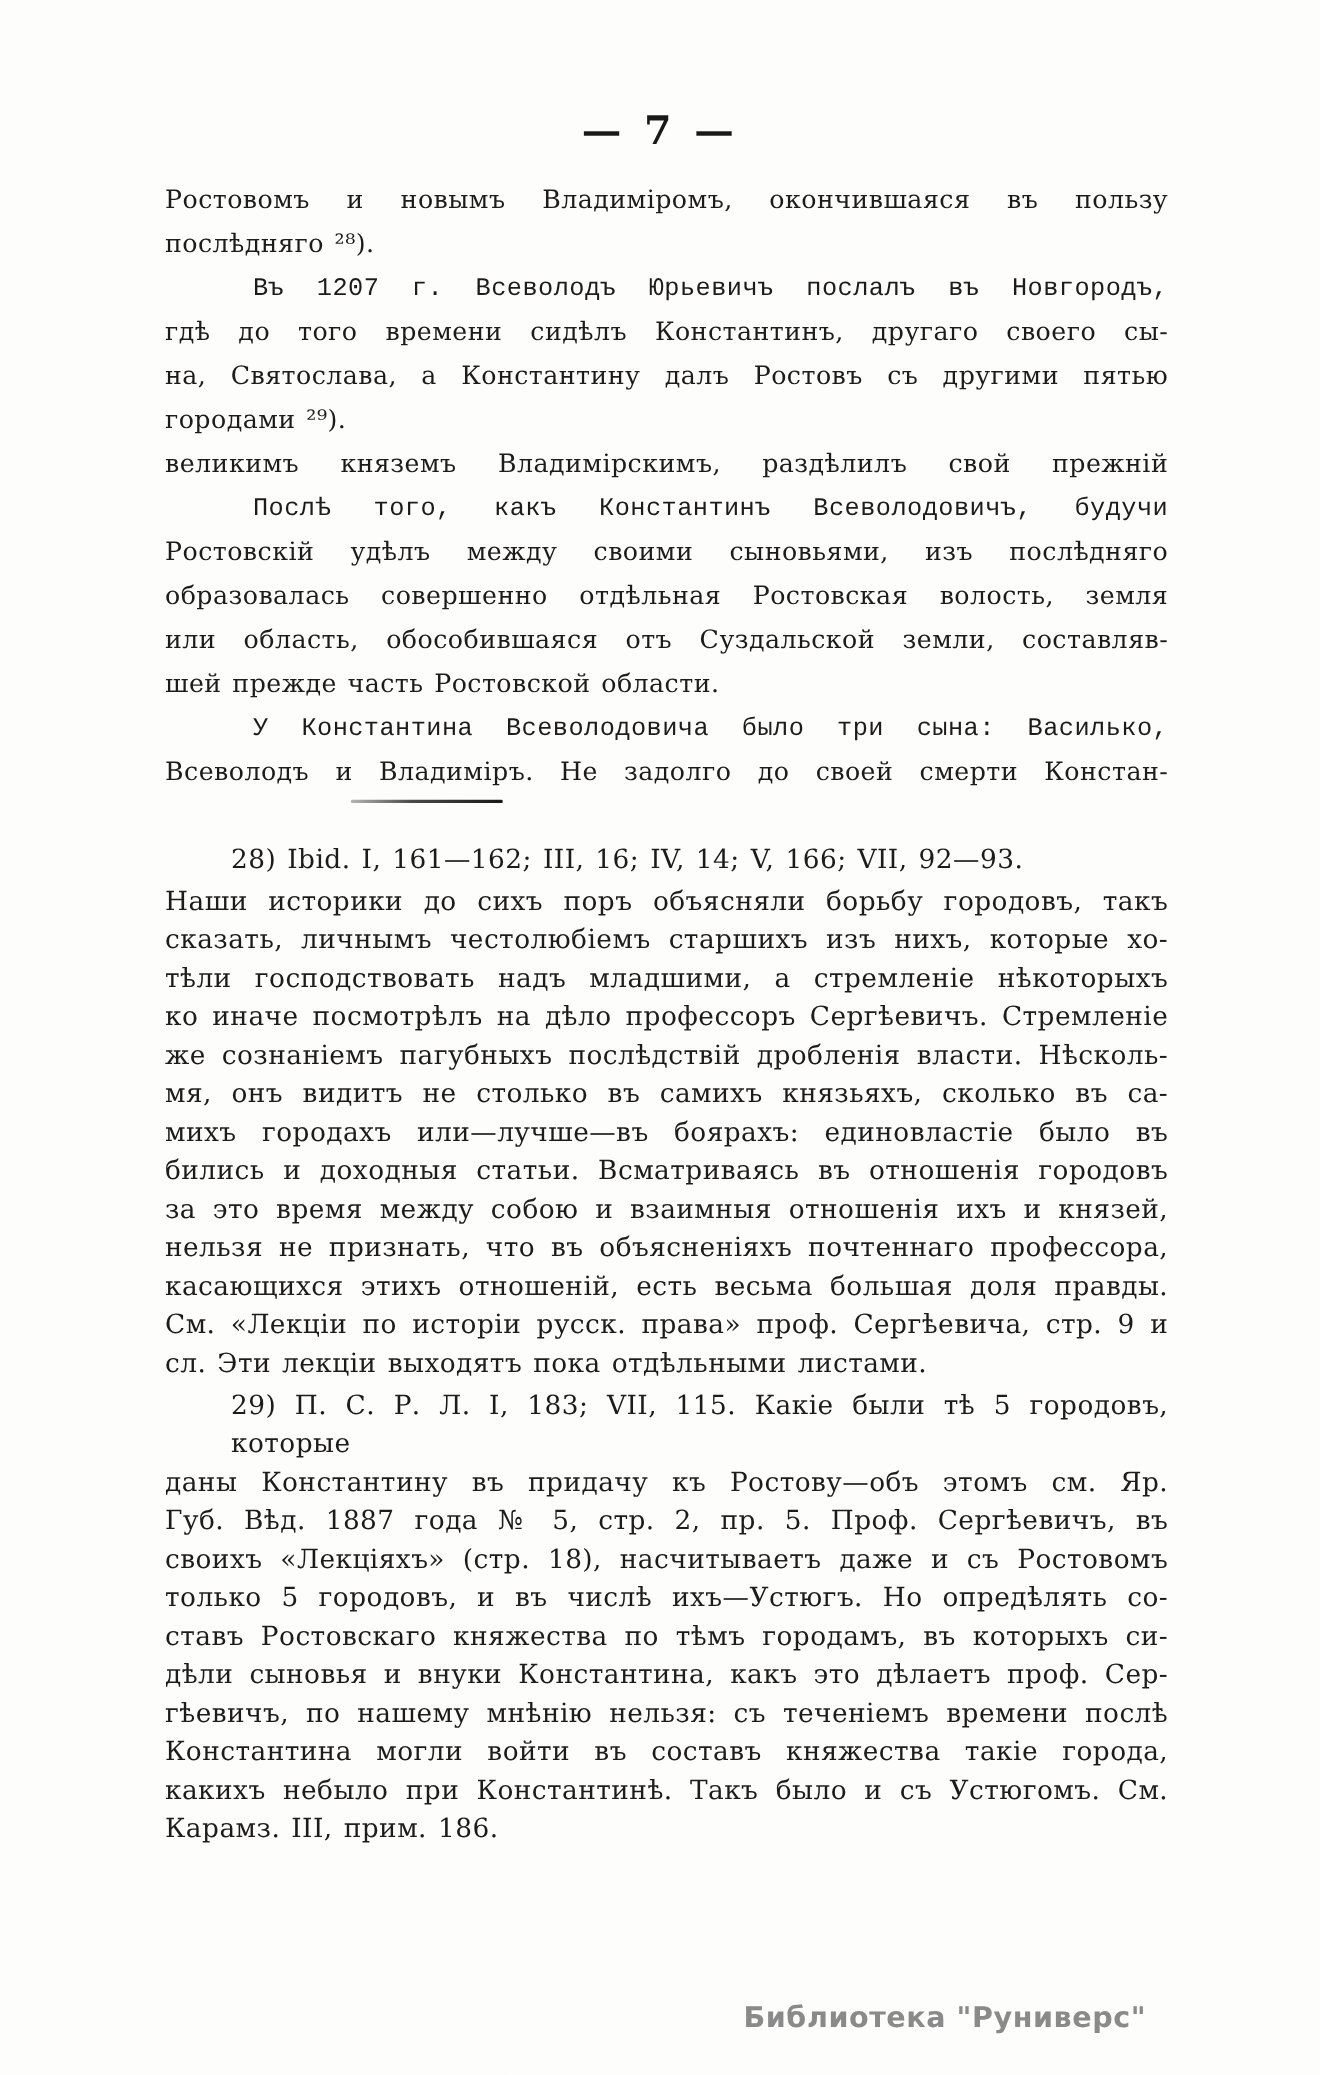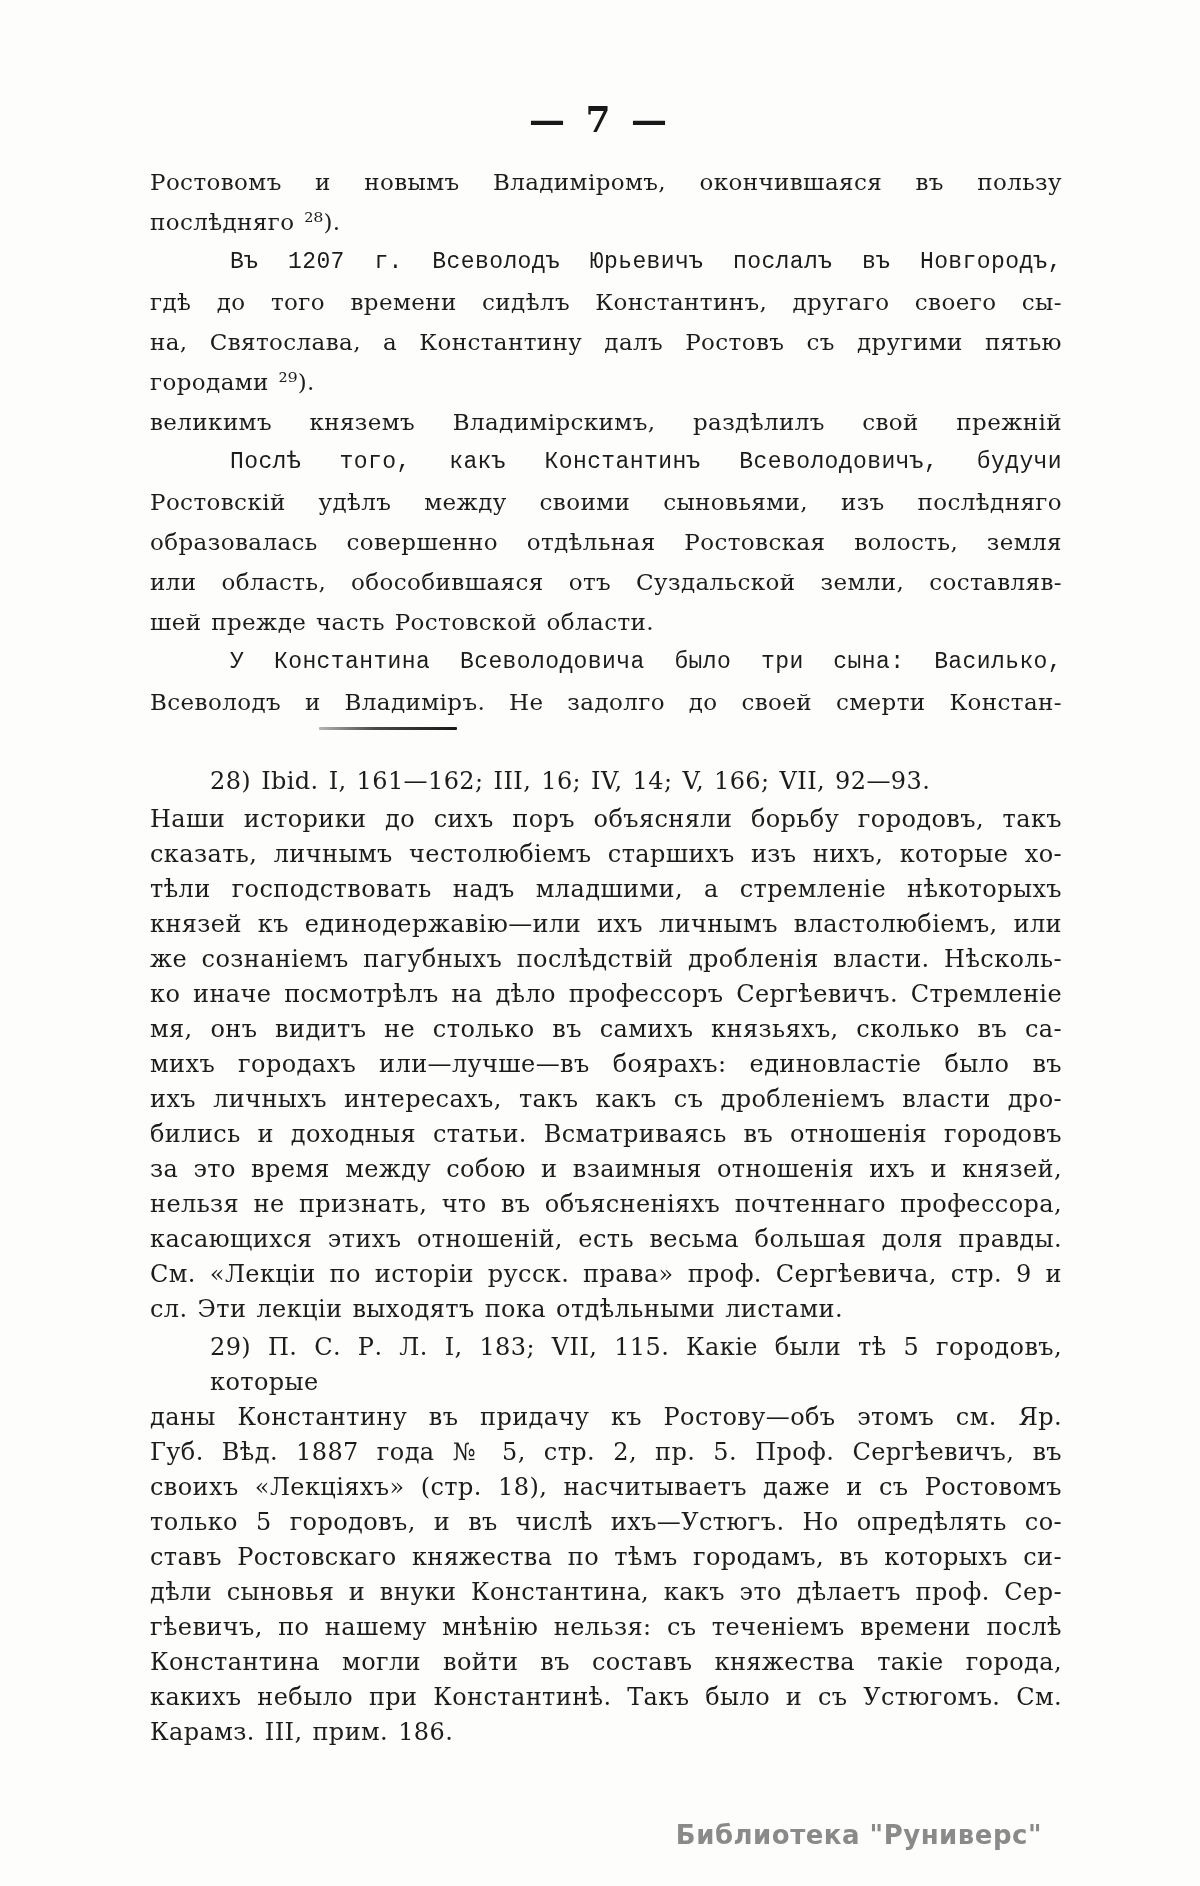--- a/index.html
+++ b/index.html
@@ -99,26 +99,24 @@
   <div class="footnote-divider"></div>
 
   <div class="footnotes">
       <div class="para">
         <div class="line indent endline">28) Ibid. I, 161—162; III, 16; IV, 14; V, 166; VII, 92—93.</div>
       </div>
       <div class="para">
         <div class="line">Наши историки до сихъ поръ объясняли борьбу городовъ, такъ</div>
         <div class="line">сказать, личнымъ честолюбіемъ старшихъ изъ нихъ, которые хо-</div>
         <div class="line">тѣли господствовать надъ младшими, а стремленіе нѣкоторыхъ</div>
-        <div class="line">князей къ единодержавію—или ихъ личнымъ властолюбіемъ, или</div>
+        <div class="line">ко иначе посмотрѣлъ на дѣло профессоръ Сергѣевичъ. Стремленіе</div>
         <div class="line">же сознаніемъ пагубныхъ послѣдствій дробленія власти. Нѣсколь-</div>
-        <div class="line">ко иначе посмотрѣлъ на дѣло профессоръ Сергѣевичъ. Стремленіе</div>
         <div class="line">мя, онъ видитъ не столько въ самихъ князьяхъ, сколько въ са-</div>
         <div class="line">михъ городахъ или—лучше—въ боярахъ: единовластіе было въ</div>
-        <div class="line">ихъ личныхъ интересахъ, такъ какъ съ дробленіемъ власти дро-</div>
         <div class="line">бились и доходныя статьи. Всматриваясь въ отношенія городовъ</div>
         <div class="line">за это время между собою и взаимныя отношенія ихъ и князей,</div>
         <div class="line">нельзя не признать, что въ объясненіяхъ почтеннаго профессора,</div>
         <div class="line">касающихся этихъ отношеній, есть весьма большая доля правды.</div>
         <div class="line">См. «Лекціи по исторіи русск. права» проф. Сергѣевича, стр. 9 и</div>
         <div class="line endline">сл. Эти лекціи выходятъ пока отдѣльными листами.</div>
       </div>
       <div class="para">
         <div class="line indent">29) П. С. Р. Л. I, 183; VII, 115. Какіе были тѣ 5 городовъ, которые</div>
         <div class="line">даны Константину въ придачу къ Ростову—объ этомъ см. Яр.</div>

